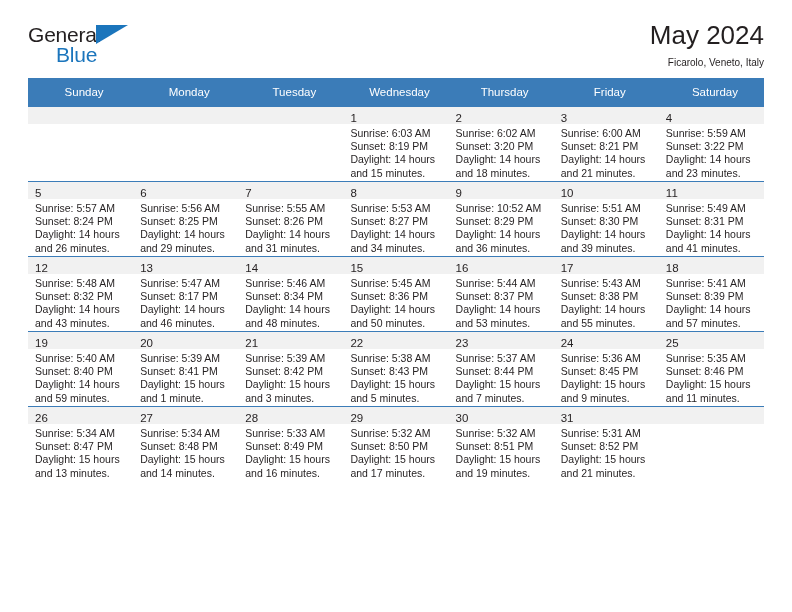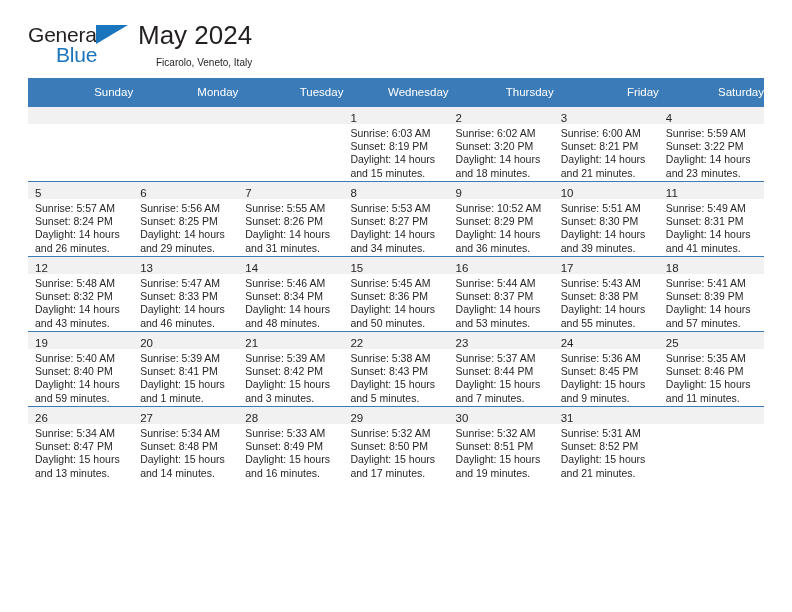--- a/index.html
+++ b/index.html
@@ -19,20 +19,21 @@
     width: 792px;
     height: 612px;
     box-sizing: border-box;
     padding: 0 28px;
   }
 
   
   .topbar {
     display: flex;
     align-items: flex-start;
+    justify-content: space-between;
     height: 74px;
     padding-top: 22px;
     box-sizing: border-box;
   }
   .logo {
     position: relative;
     width: 110px;
     height: 46px;
     line-height: 1;
     user-select: none;
@@ -86,21 +87,21 @@
     width: 736px;
     border-collapse: collapse;
     table-layout: fixed;
     margin-top: 4px;
   }
   table.calendar th {
     background: #3b7cb8;
     color: #ffffff;
     font-size: 11.5px;
     font-weight: normal;
-    text-align: right;
+    text-align: center;
     padding: 5px 0 5px 7px;
     height: 18px;
     border: none;
   }
   table.calendar td {
     vertical-align: top;
     padding: 0;
     border-top: 1px solid #3b7cb8;
     height: 74px;
     background: #ffffff;
@@ -281,21 +282,21 @@
               <div class="cell-line">Sunrise: 5:48 AM</div>
               <div class="cell-line">Sunset: 8:32 PM</div>
               <div class="cell-line">Daylight: 14 hours</div>
               <div class="cell-line">and 43 minutes.</div>
             </div>
           </td>
           <td>
             <div class="daynum-band"><span class="daynum">13</span></div>
             <div class="cell-body">
               <div class="cell-line">Sunrise: 5:47 AM</div>
-              <div class="cell-line">Sunset: 8:33 PM</div>
+              <div class="cell-line">Sunset: 8:17 PM</div>
               <div class="cell-line">Daylight: 14 hours</div>
               <div class="cell-line">and 46 minutes.</div>
             </div>
           </td>
           <td>
             <div class="daynum-band"><span class="daynum">14</span></div>
             <div class="cell-body">
               <div class="cell-line">Sunrise: 5:46 AM</div>
               <div class="cell-line">Sunset: 8:34 PM</div>
               <div class="cell-line">Daylight: 14 hours</div>

